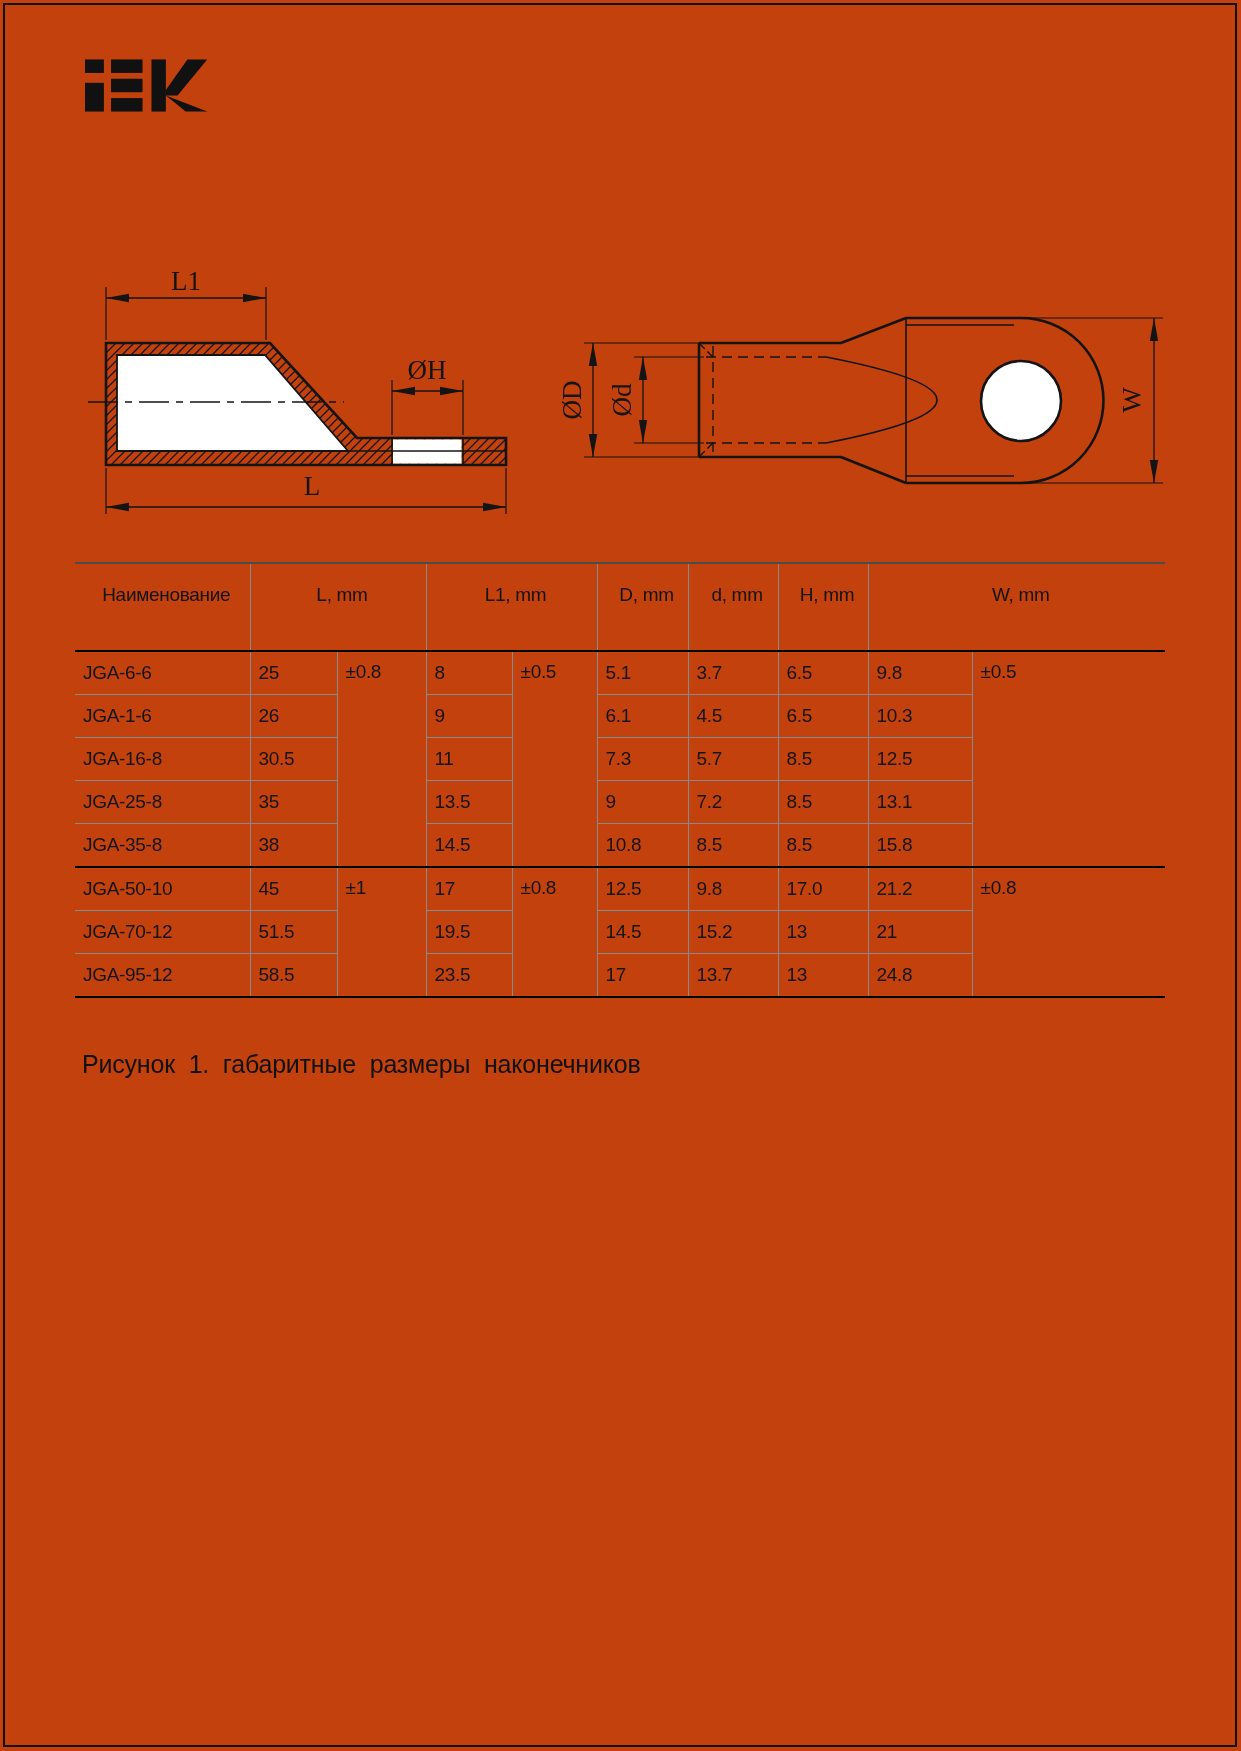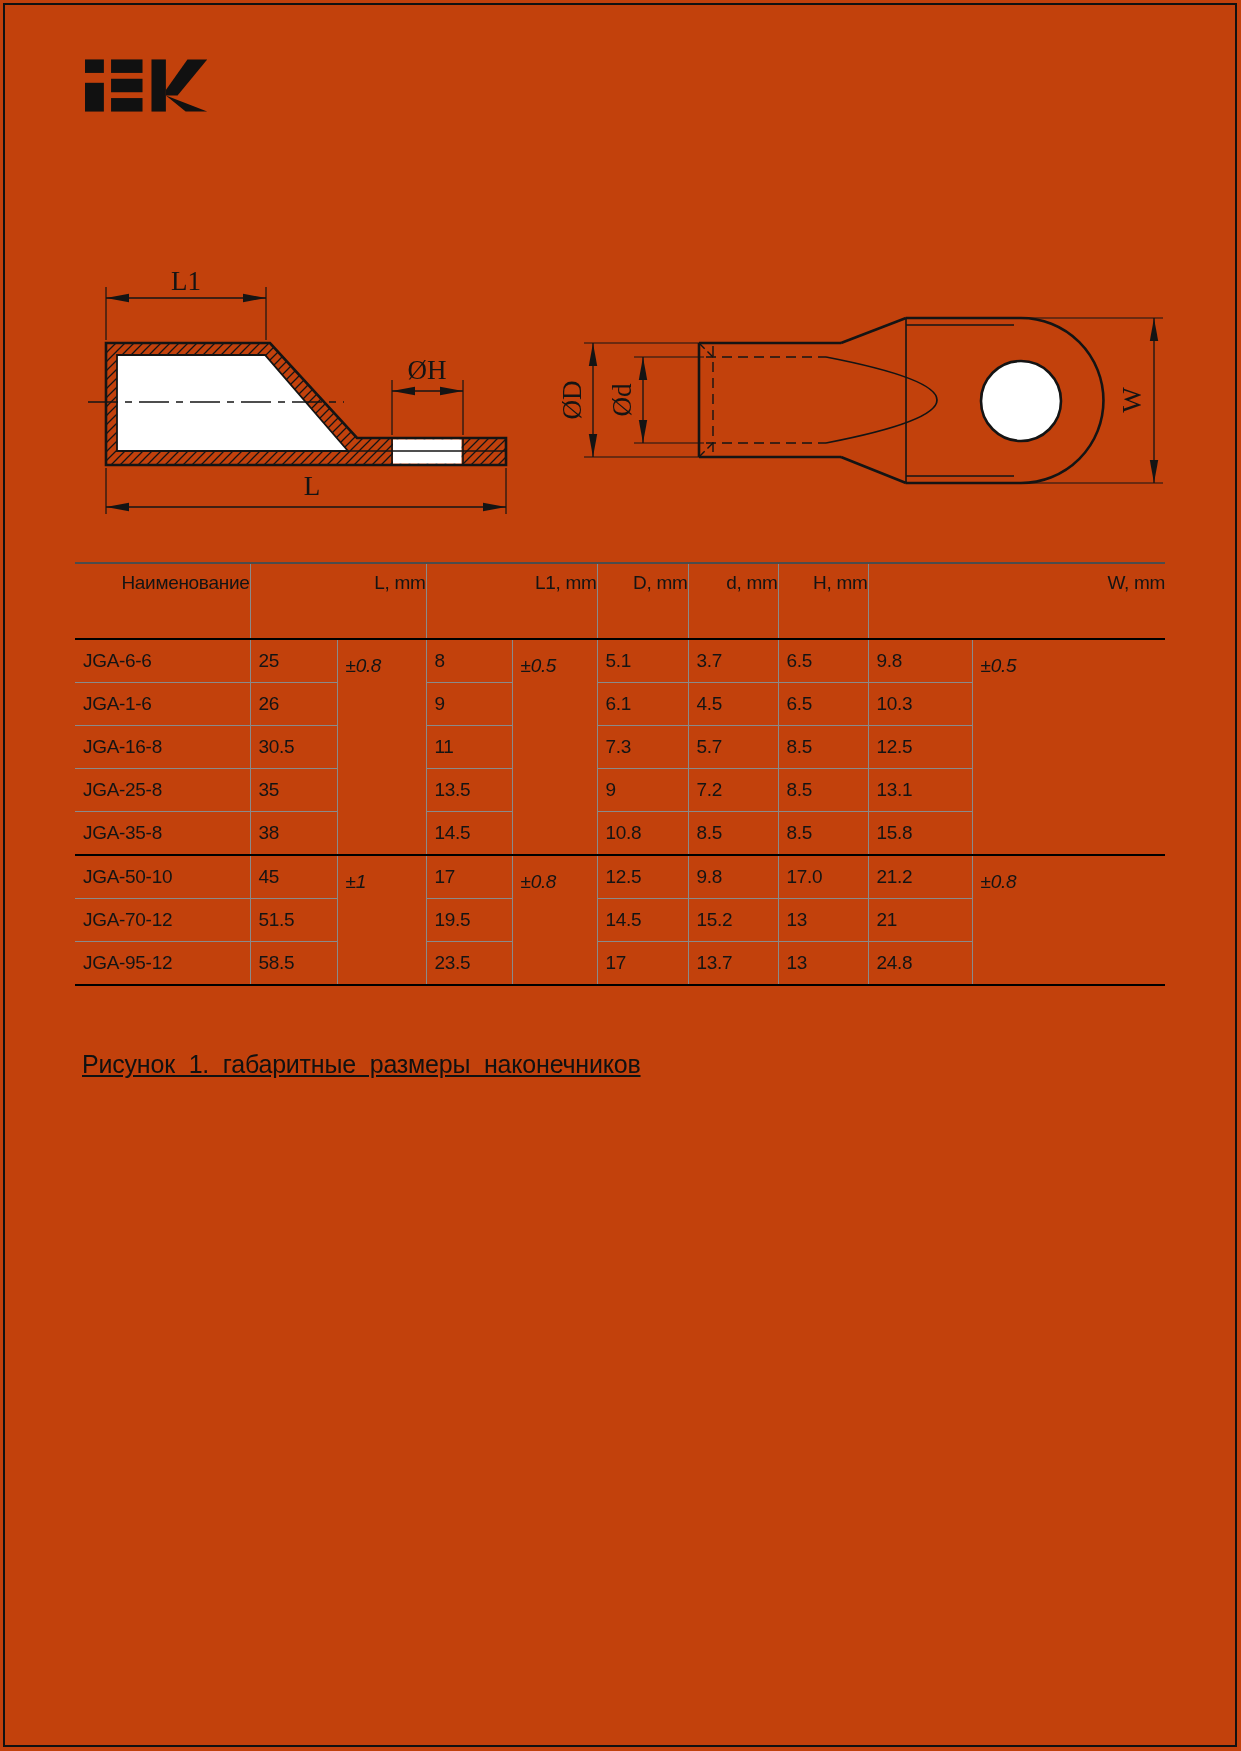--- a/index.html
+++ b/index.html
@@ -16,35 +16,35 @@
   .drawing { position:absolute; left:70px; top:245px; width:1100px; height:278px; }
 
   .dim-label { font-family:"Liberation Serif", serif; font-size:27px; fill:#141414; }
 
   .tbl-wrap { position:absolute; left:75px; top:562px; width:1090px; }
   table.dims {
     border-collapse:collapse; table-layout:fixed; width:1090px;
     border-top:2px solid #4c4c4c; font-size:19px; letter-spacing:-0.3px; color:#141414;
   }
   table.dims th {
-    font-weight:normal; text-align:right; vertical-align:top;
-    height:66px; padding:8px 0 0 8px;
+    font-weight:normal; text-align:center; vertical-align:top;
+    height:66px; padding:20px 0 0 8px;
     border-right:1px solid #8a8a8a; border-bottom:2.5px solid #000;
   }
   table.dims td {
     height:42px; padding:0 0 0 8px; vertical-align:middle;
     border-right:1px solid #8a8a8a; border-bottom:1px solid #8a8a8a;
   }
   table.dims .no-r { border-right:none; }
-  table.dims td.tol { vertical-align:top; padding-top:15px;font-style:italic; }
+  table.dims td.tol { vertical-align:top; padding-top:9px; }
   table.dims td.blk, table.dims tr.g-end td { border-bottom:2.5px solid #000; }
 
   .caption {
     position:absolute; left:82px; top:1050px; font-size:25px;
-    word-spacing:7px; letter-spacing:-0.2px; color:#111;text-decoration:underline;
+    word-spacing:7px; letter-spacing:-0.2px; color:#111;
   }
 </style>
 </head>
 <body>
 
 <div class="page">
   <div class="page-border"></div>
 
   <svg class="logo" viewBox="0 0 138 58" aria-label="IEK">
     <g fill="#111">

